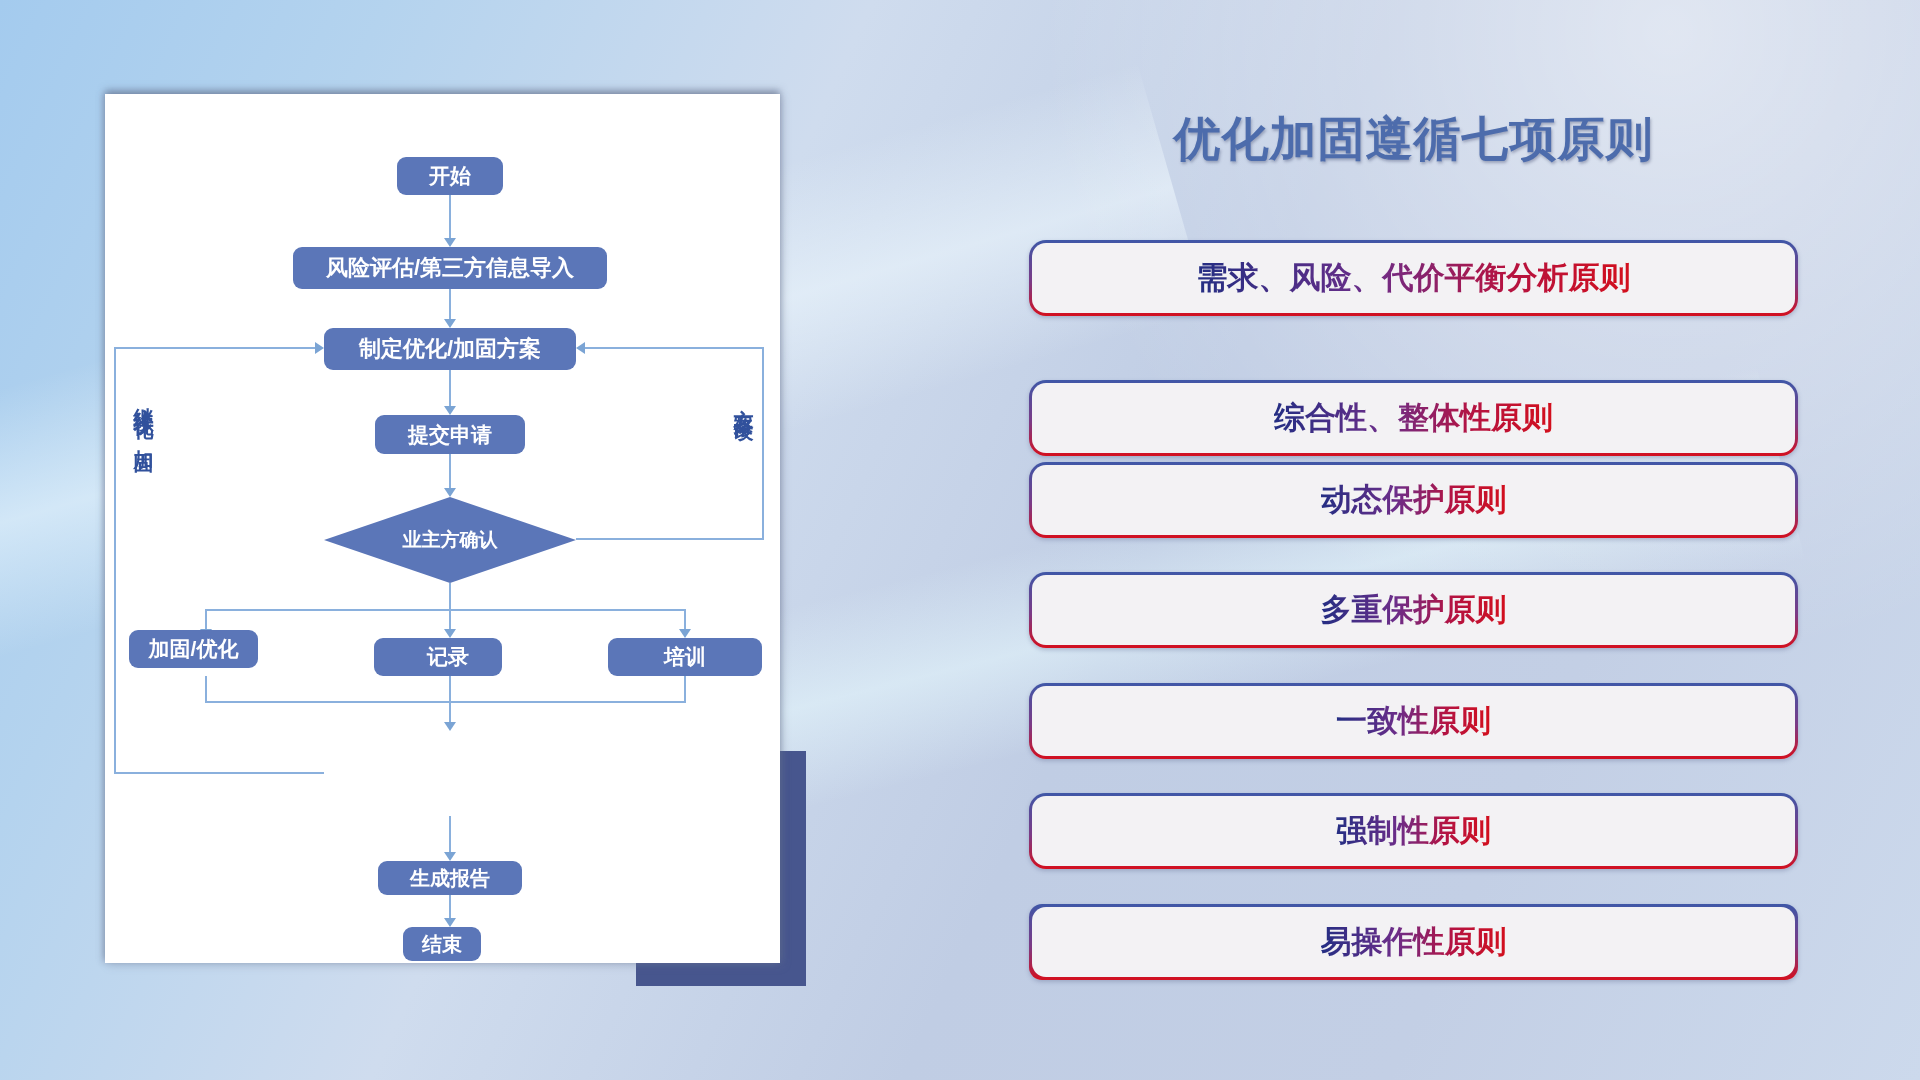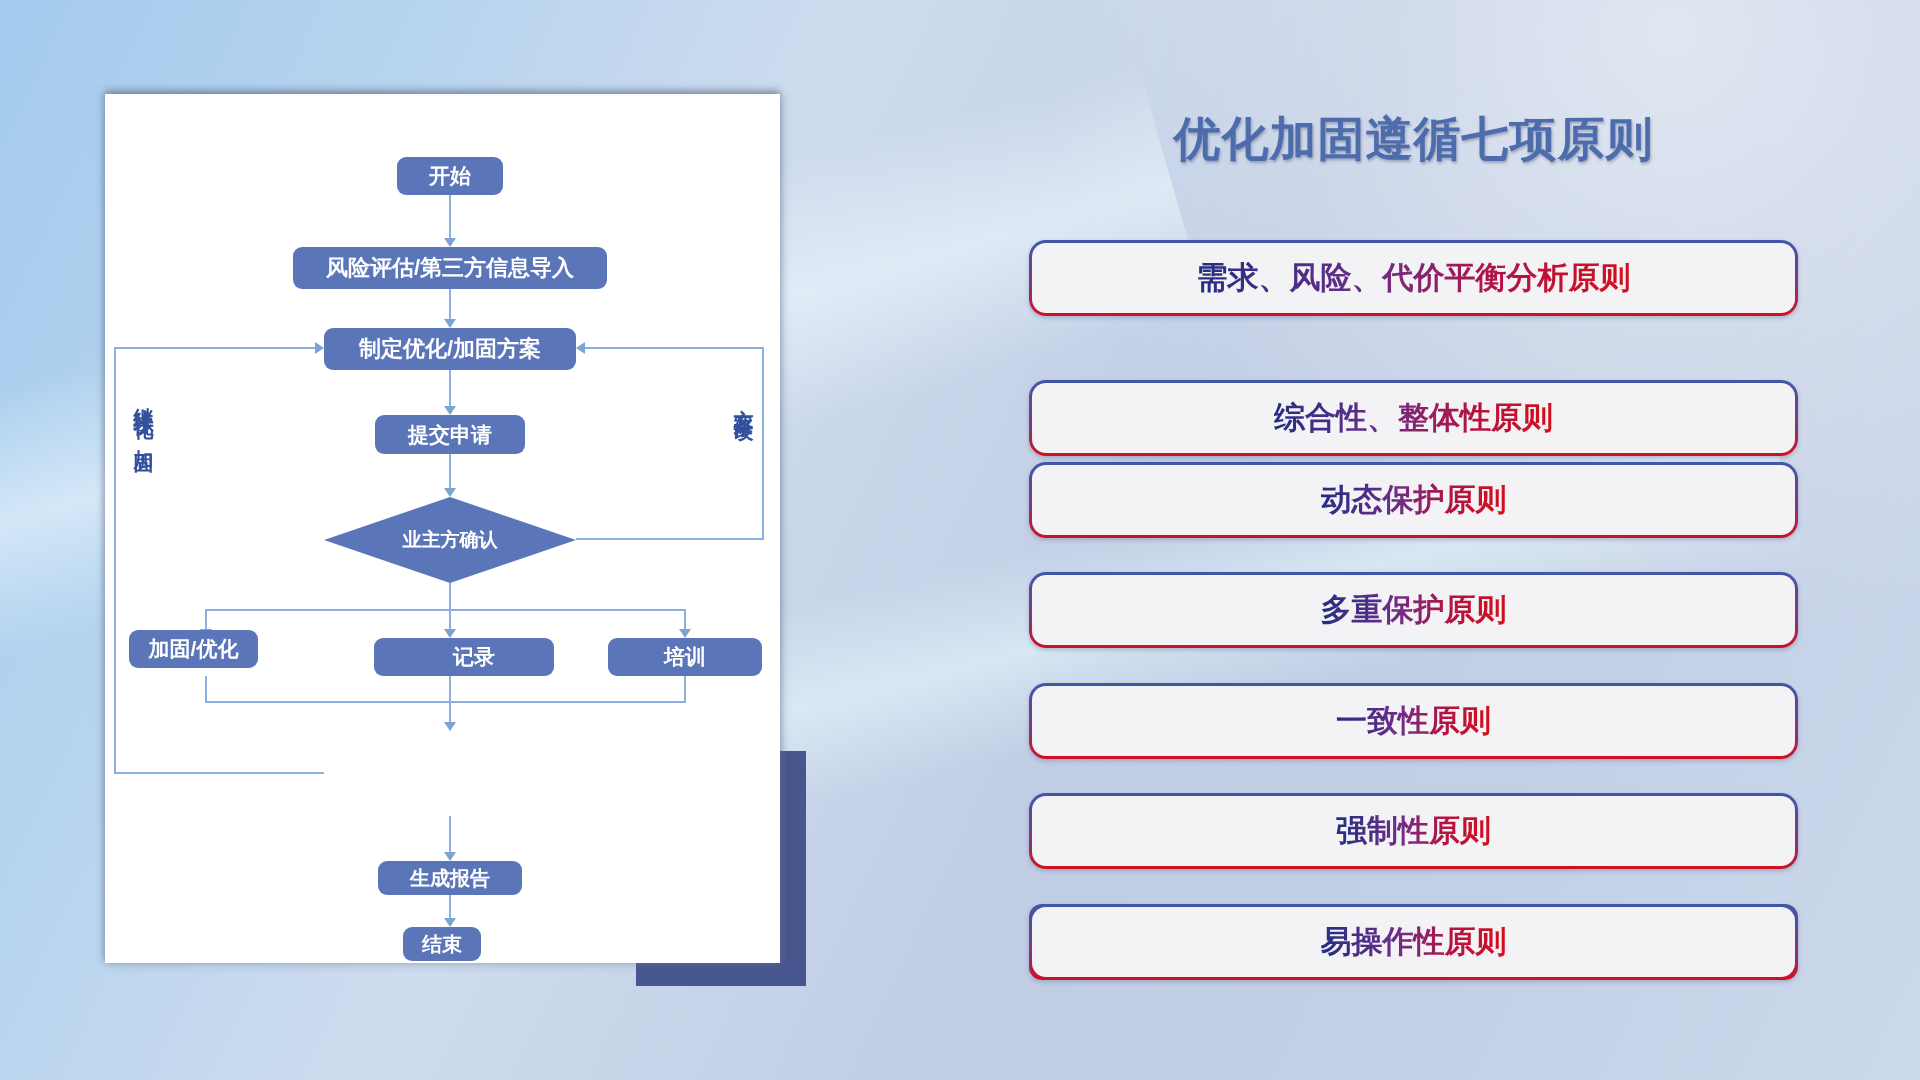--- a/index.html
+++ b/index.html
@@ -125,21 +125,21 @@
   <div class="hline" style="left:471px;top:444px;width:188px;"></div>
   <div class="hline" style="left:480px;top:253px;width:179px;"></div>
   <div class="ah-left" style="left:471px;top:248px;"></div>
 
   <div class="node" style="left:292px;top:63px;width:106px;height:38px;">开始</div>
   <div class="node" style="left:188px;top:153px;width:314px;height:42px;font-size:22px;text-align:right;">风险评估/第三方信息导入</div>
   <div class="node" style="left:219px;top:234px;width:252px;height:42px;font-size:22px;">制定优化/加固方案</div>
   <div class="node" style="left:270px;top:321px;width:150px;height:39px;">提交申请</div>
   <div class="diamond" style="left:219px;top:403px;width:252px;height:86px;">业主方确认</div>
   <div class="node" style="left:24px;top:536px;width:129px;height:38px;">加固/优化</div>
-  <div class="node" style="left:269px;top:544px;width:180px;height:38px;padding-left:20px;">记录</div>
+  <div class="node" style="left:269px;top:544px;width:128px;height:38px;padding-left:20px;">记录</div>
   <div class="node" style="left:503px;top:544px;width:154px;height:38px;">培训</div>
   <div class="node" style="left:273px;top:767px;width:144px;height:34px;font-size:20px;">生成报告</div>
   <div class="node" style="left:298px;top:833px;width:78px;height:34px;font-size:20px;">结束</div>
 
   <div class="vlabel" style="left:26px;top:298px;height:180px;">继续优化/加固</div>
   <div class="vlabel" style="left:626px;top:299px;height:130px;">方案修改</div>
 </div>
 
 <div class="panel-title">优化加固遵循七项原则</div>
 

